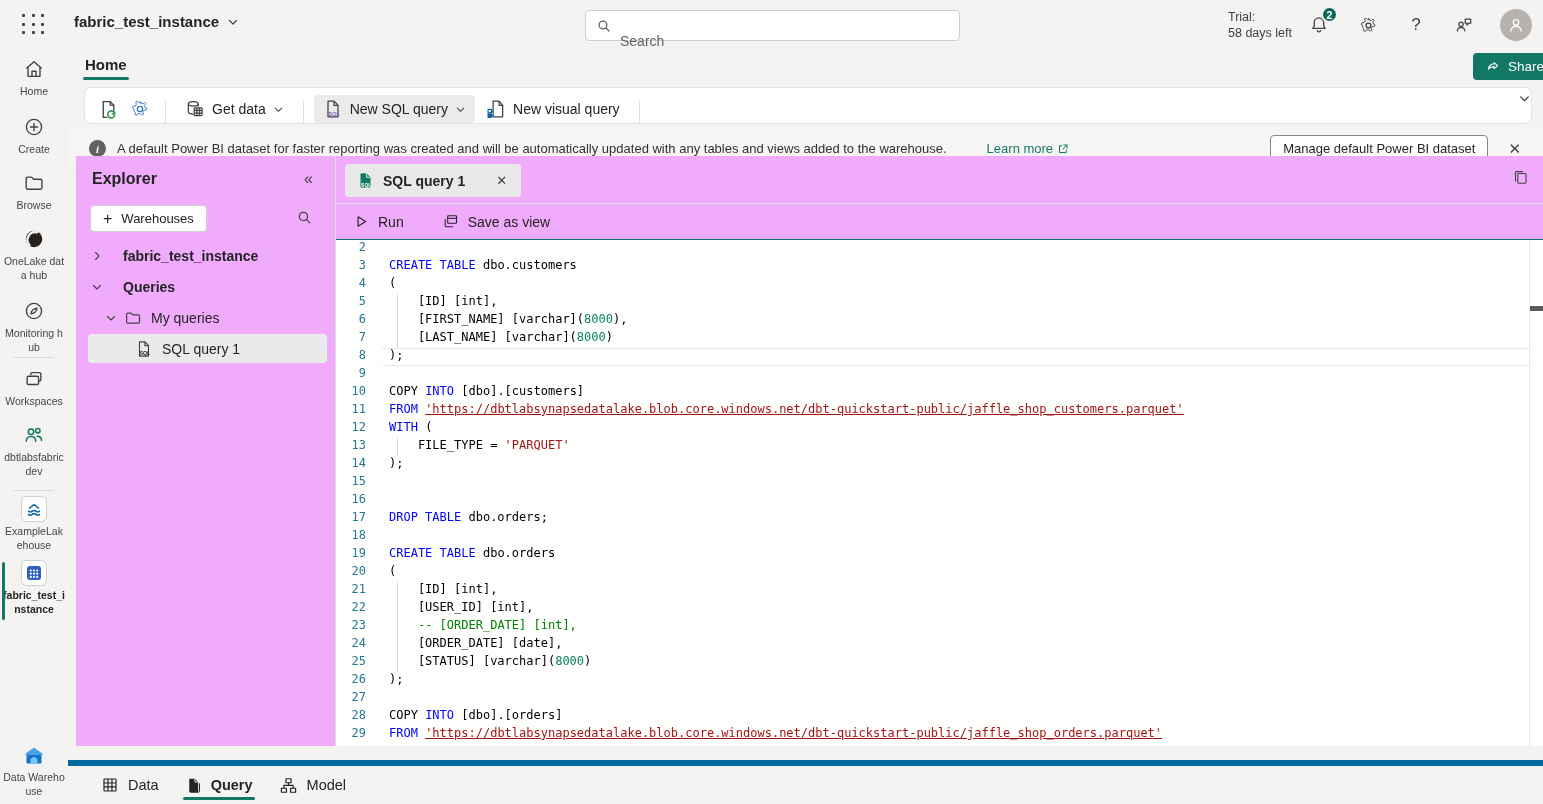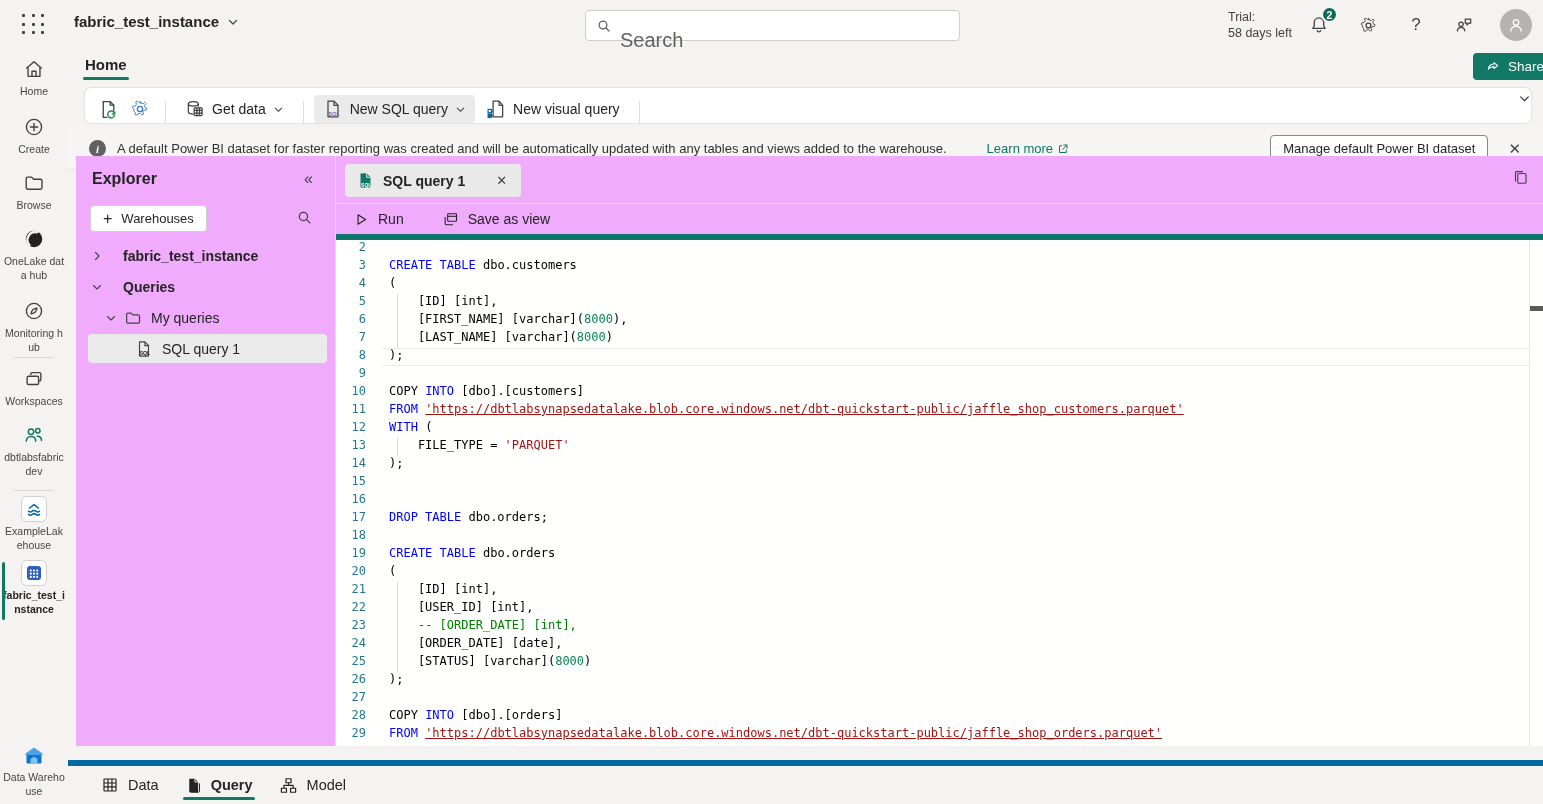--- a/index.html
+++ b/index.html
@@ -6,21 +6,21 @@
   html,body { background:#e8e8e8; }
   body { font-family:"Liberation Sans", sans-serif; color:#242424; }
   #app { position:relative; width:1543px; height:804px; background:#f4f3f2; overflow:hidden; }
 
   
   .topbar { position:absolute; left:0; top:0; width:1543px; height:50px; background:#f4f3f2; display:flex; align-items:center; }
   .waffle { position:absolute; left:22px; top:14px; width:24px; height:22px; display:grid; grid-template-columns:repeat(3,1fr); gap:4px 5px; cursor:pointer; }
   .waffle i { width:3px; height:3px; background:#424242; border-radius:1px; }
   .ws-switcher { position:absolute; left:74px; top:13px; display:flex; align-items:center; gap:8px; font-size:15px; font-weight:700; color:#242424; cursor:pointer; }
   .searchbox { position:absolute; left:585px; top:10px; width:375px; height:31px; background:#fff; border:1px solid #d1cfcd; border-radius:4px; display:flex; align-items:center; padding:0 10px; gap:8px; }
-  .searchbox input { border:none; outline:none; font-size:20px; color:#a16207; width:100%; font-family:"Liberation Sans",sans-serif; background:transparent;margin-top:30px; }
+  .searchbox input { border:none; outline:none; font-size:14px; color:#a16207; width:100%; font-family:"Liberation Sans",sans-serif; background:transparent;margin-top:30px; }
   .searchbox input::placeholder { color:#616161; }
   .trial { position:absolute; left:1228px; top:9px; font-size:12.5px; color:#424242; line-height:16px; }
   .top-icon { position:absolute; top:13px; width:24px; height:24px; display:flex; align-items:center; justify-content:center; color:#424242; cursor:pointer; }
   .bell-badge { position:absolute; right:-7px; top:-7px; min-width:17px; height:17px; background:#0c695a; color:#fff; font-size:10.5px; font-weight:700; border-radius:50%; display:flex; align-items:center; justify-content:center; border:2px solid #f4f3f2; }
   .qmark { font-size:17px; color:#424242; }
   .avatar { position:absolute; left:1500px; top:9px; width:32px; height:32px; border-radius:50%; background:#b5b2b0; display:flex; align-items:center; justify-content:center; cursor:pointer; }
 
   
   .ribbon { position:absolute; left:68px; top:50px; width:1475px; height:33px; }
   .home-tab { position:absolute; left:15px; top:2px; font-size:15px; font-weight:700; color:#242424; padding:4px 2px 7px; cursor:pointer; }
@@ -73,21 +73,21 @@
   .tree-icon { display:flex; align-items:center; margin-right:9px; flex:0 0 auto; }
   .tree-lbl.bold { font-weight:700; }
 
   
   .query-pane { position:relative; flex:1; border-left:1px solid #e1dfdd; }
   .tabstrip { position:absolute; left:0; top:0; right:0; height:48px; border-bottom:1px solid #e1dfdd; }
   .qtab { position:absolute; left:9px; top:8px; height:33px; background:#e9e9e9; border-radius:4px; display:flex; align-items:center; padding:0 14px 0 12px; gap:9px; cursor:pointer; }
   .qtab-title { font-size:14px; font-weight:700; color:#242424; }
   .qtab-close { margin-left:22px; font-size:13px; color:#424242; cursor:pointer; }
   .copy-btn { position:absolute; right:14px; top:13px; color:#424242; cursor:pointer; }
-  .runbar { position:absolute; left:0; top:48px; right:0; height:36px; display:flex; align-items:center; gap:26px; padding-left:12px; border-bottom:6px solid #0f766e; }
+  .runbar { position:absolute; left:0; top:48px; right:0; height:36px; display:flex; align-items:center; gap:26px; padding-left:12px; border-bottom:1px solid #0f766e; }
   .runbar .action { display:flex; align-items:center; gap:9px; font-size:14px; color:#242424; cursor:pointer; padding:4px 6px; border-radius:4px; }
 
   
   .editor { position:absolute; left:0; top:84px; right:0; bottom:0; background:#fffffe; font-family:"DejaVu Sans Mono","Liberation Mono",monospace; font-size:12px; overflow:hidden; }
   .code-line { position:relative; height:18px; display:flex; white-space:pre; }
   .lnum { width:30px; text-align:right; color:#237893; flex:0 0 auto; }
   .lcode { margin-left:23px; color:#000; }
   .tok-kw { color:#0000ff; }
   .tok-num { color:#098658; }
   .tok-str { color:#a31515; }

